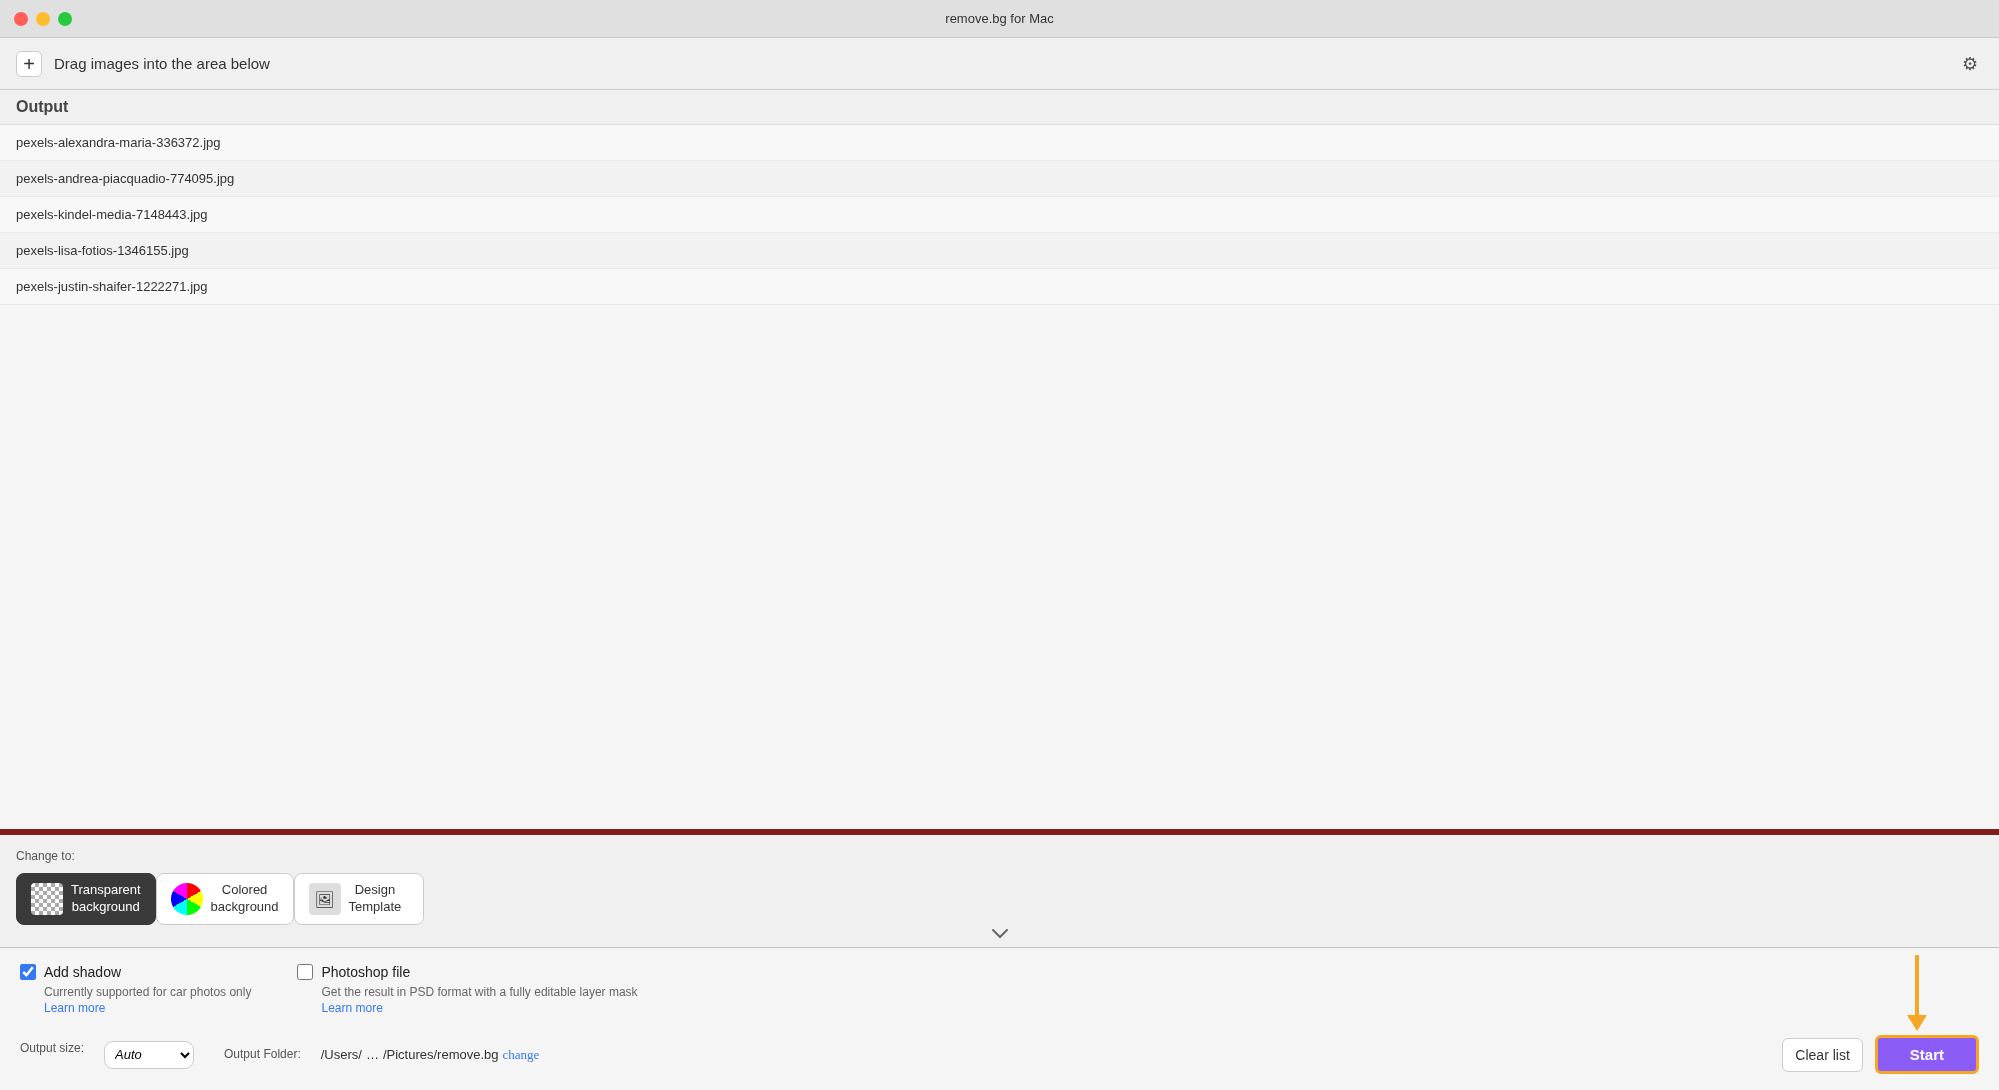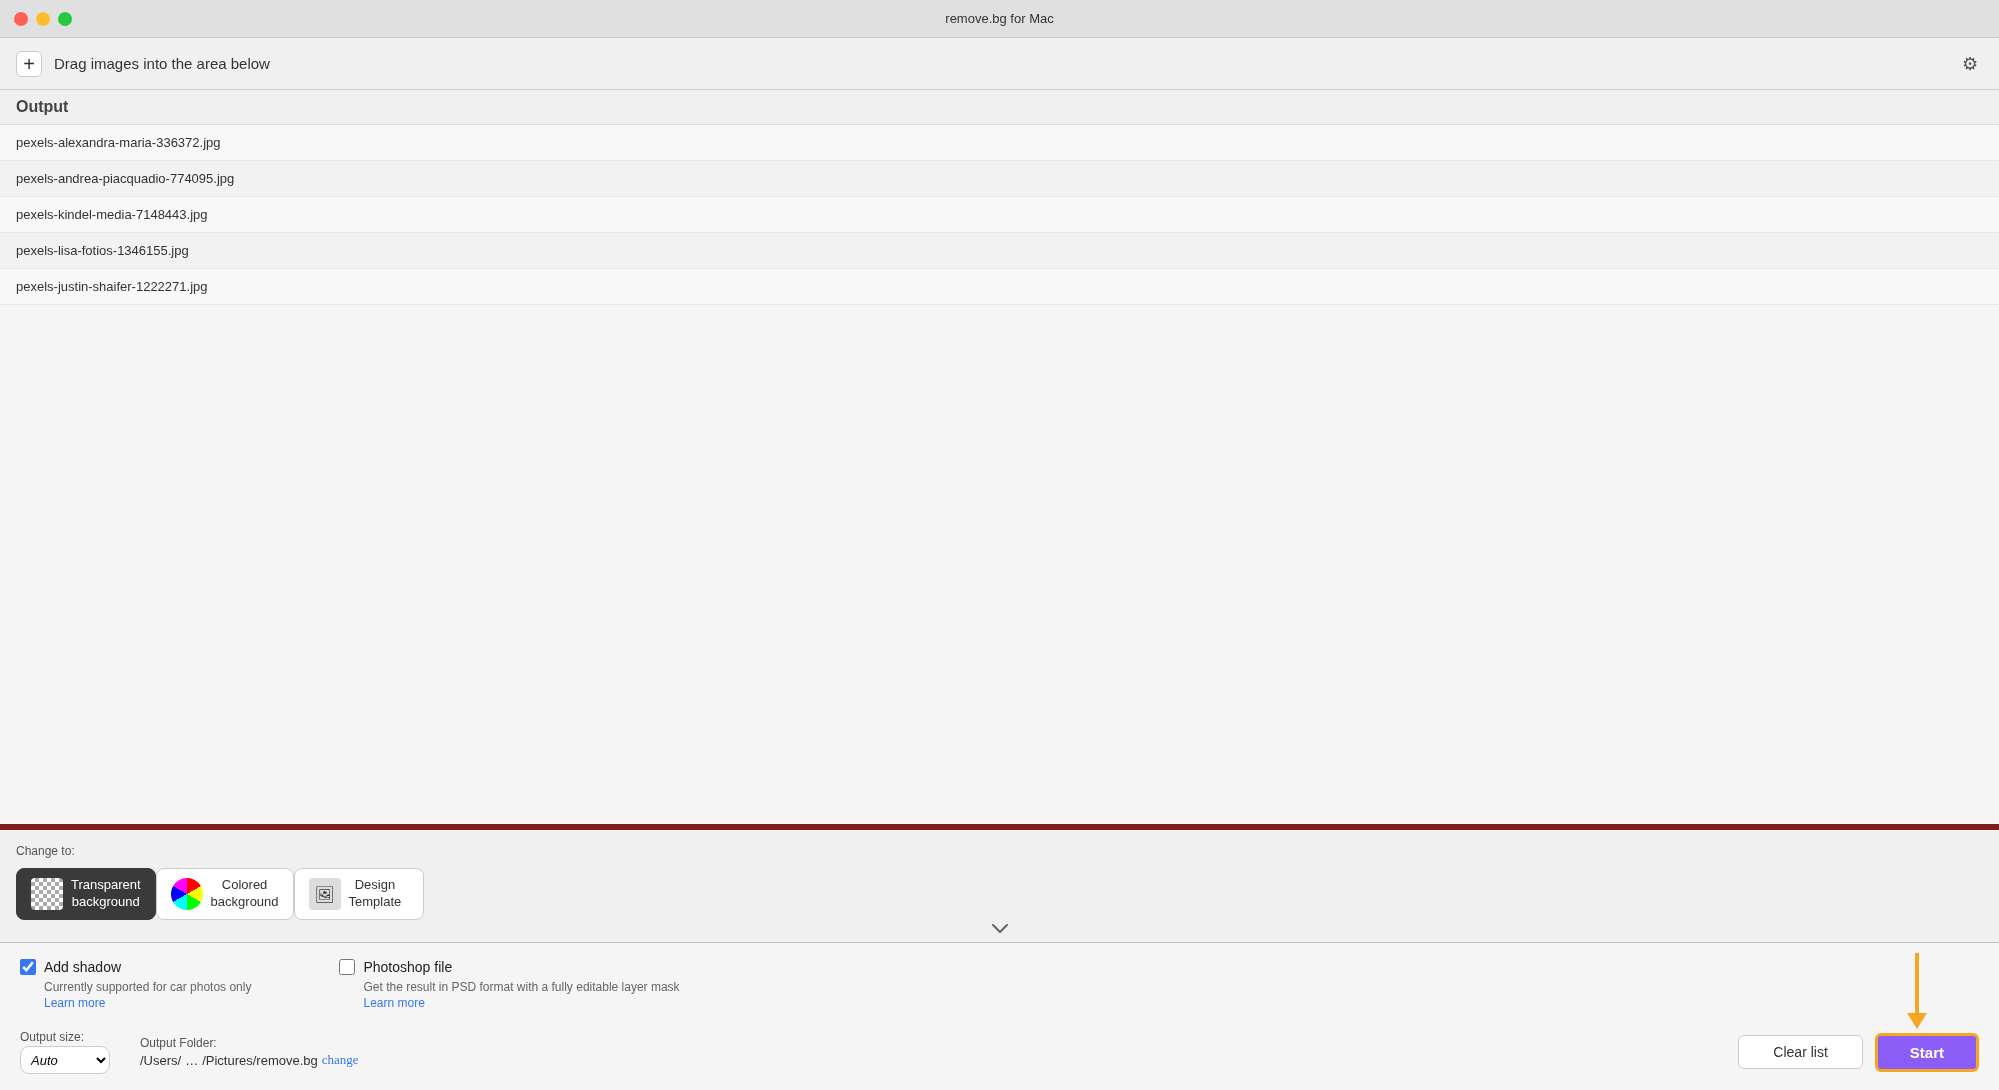--- a/index.html
+++ b/index.html
@@ -242,21 +242,21 @@
     }
 
     
     .bottom-panel {
       background: #f5f5f5;
       padding: 16px 20px 16px 20px;
     }
     .bottom-row1 {
       display: flex;
       align-items: flex-start;
-      gap: 88px;
+      gap: 46px;
       margin-bottom: 20px;
     }
     .option-group {
       display: flex;
       flex-direction: column;
     }
     .option-title-row {
       display: flex;
       align-items: center;
       gap: 8px;
@@ -293,22 +293,22 @@
       align-items: center;
       justify-content: space-between;
     }
     .bottom-row2-left {
       display: flex;
       align-items: center;
       gap: 30px;
     }
     .size-group, .folder-group {
       display: flex;
-      flex-direction: column;
-      gap: 2px;
+      flex-direction: row;
+      gap: 20px;
     }
     .size-label, .folder-label {
       font-size: 12px;
       color: #555;
     }
     .size-select {
       width: 90px;
       height: 28px;
       border: 1px solid #ccc;
       border-radius: 9px;
@@ -335,21 +335,21 @@
     }
 
     
     .bottom-row2-right {
       display: flex;
       align-items: center;
       gap: 12px;
       position: relative;
     }
     .clear-btn {
-      padding: 8px 34px;
+      padding: 8px 12px;
       border: 1px solid #ccc;
       border-radius: 6px;
       background: #fff;
       font-size: 14px;
       cursor: pointer;
       color: #333;
     }
     .start-btn {
       padding: 8px 32px;
       border: 3px solid #f5a623;

